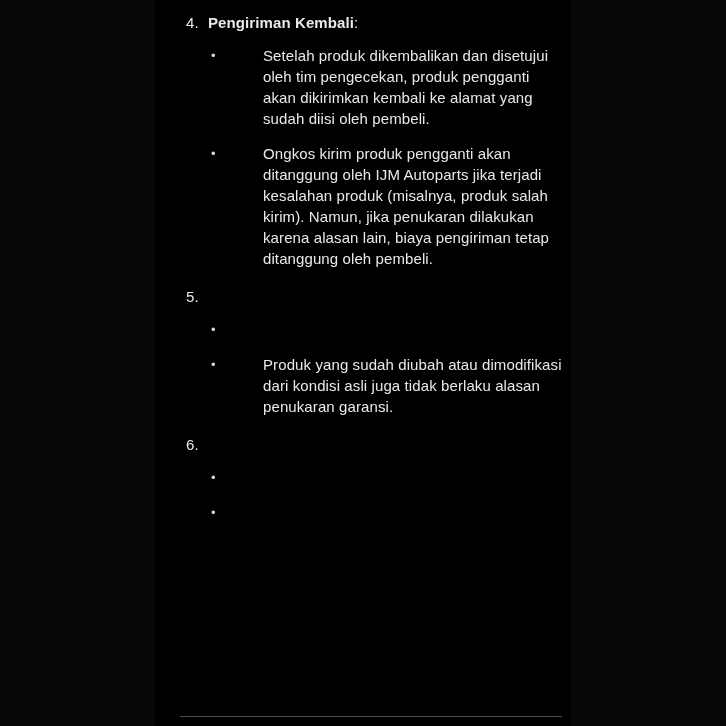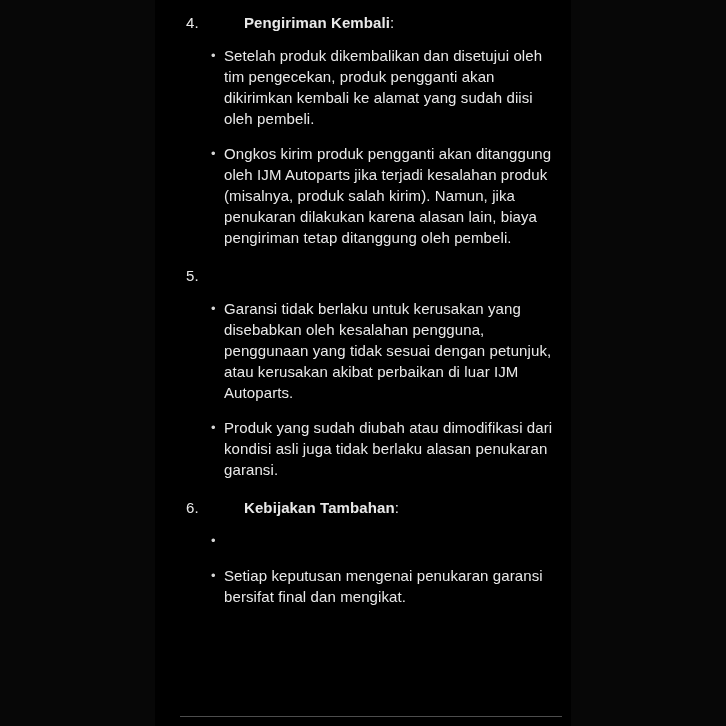--- a/index.html
+++ b/index.html
@@ -37,41 +37,41 @@
   .section:first-child .section-heading {
     margin-top: 2px;
   }
   .section-number {
     flex: none;
     width: 22px;
     font-weight: 400;
   }
   .section-title {
     font-weight: 700;
-    margin-left: 36px;
   }
   .section-colon {
     font-weight: 400;
   }
   .bullet {
     display: flex;
     padding-left: 56px;
     padding-right: 8px;
     margin-bottom: 14px;
   }
   .bullet-marker {
     flex: none;
     width: 13px;
     color: #d6d6d6;
     font-size: 13px;
     line-height: 21px;
   }
   .bullet-text {
     flex: 1;
     max-width: 341px;
+    margin-left: 39px;
   }
   .bottom-divider {
     position: absolute;
     left: 180px;
     bottom: 9px;
     width: 382px;
     height: 1px;
     background: #4d4d4d;
   }
 </style>
@@ -95,37 +95,34 @@
         <span class="bullet-text">Ongkos kirim produk pengganti akan ditanggung oleh IJM Autoparts jika terjadi kesalahan produk (misalnya, produk salah kirim). Namun, jika penukaran dilakukan karena alasan lain, biaya pengiriman tetap ditanggung oleh pembeli.</span>
       </div>
     </div>
 
     <div class="section">
       <div class="section-heading">
         <span class="section-number">5.</span>
       </div>
       <div class="bullet">
         <span class="bullet-marker">•</span>
-        <span class="bullet-text">Garansi tidak berlaku untuk kerusakan yang disebabkan oleh kesalahan pengguna, penggunaan yang tidak sesuai dengan petunjuk, atau kerusakan akibat perbaikan di luar IJM Autoparts.</span>
       </div>
       <div class="bullet">
         <span class="bullet-marker">•</span>
         <span class="bullet-text">Produk yang sudah diubah atau dimodifikasi dari kondisi asli juga tidak berlaku alasan penukaran garansi.</span>
       </div>
     </div>
 
     <div class="section">
       <div class="section-heading">
         <span class="section-number">6.</span>
-        <span><span class="section-title">Kebijakan Tambahan</span><span class="section-colon">:</span></span>
       </div>
       <div class="bullet">
         <span class="bullet-marker">•</span>
       </div>
       <div class="bullet">
         <span class="bullet-marker">•</span>
-        <span class="bullet-text">Setiap keputusan mengenai penukaran garansi bersifat final dan mengikat.</span>
       </div>
     </div>
 
   </div>
   <div class="bottom-divider"></div>
 </div>
 
 </body></html>

